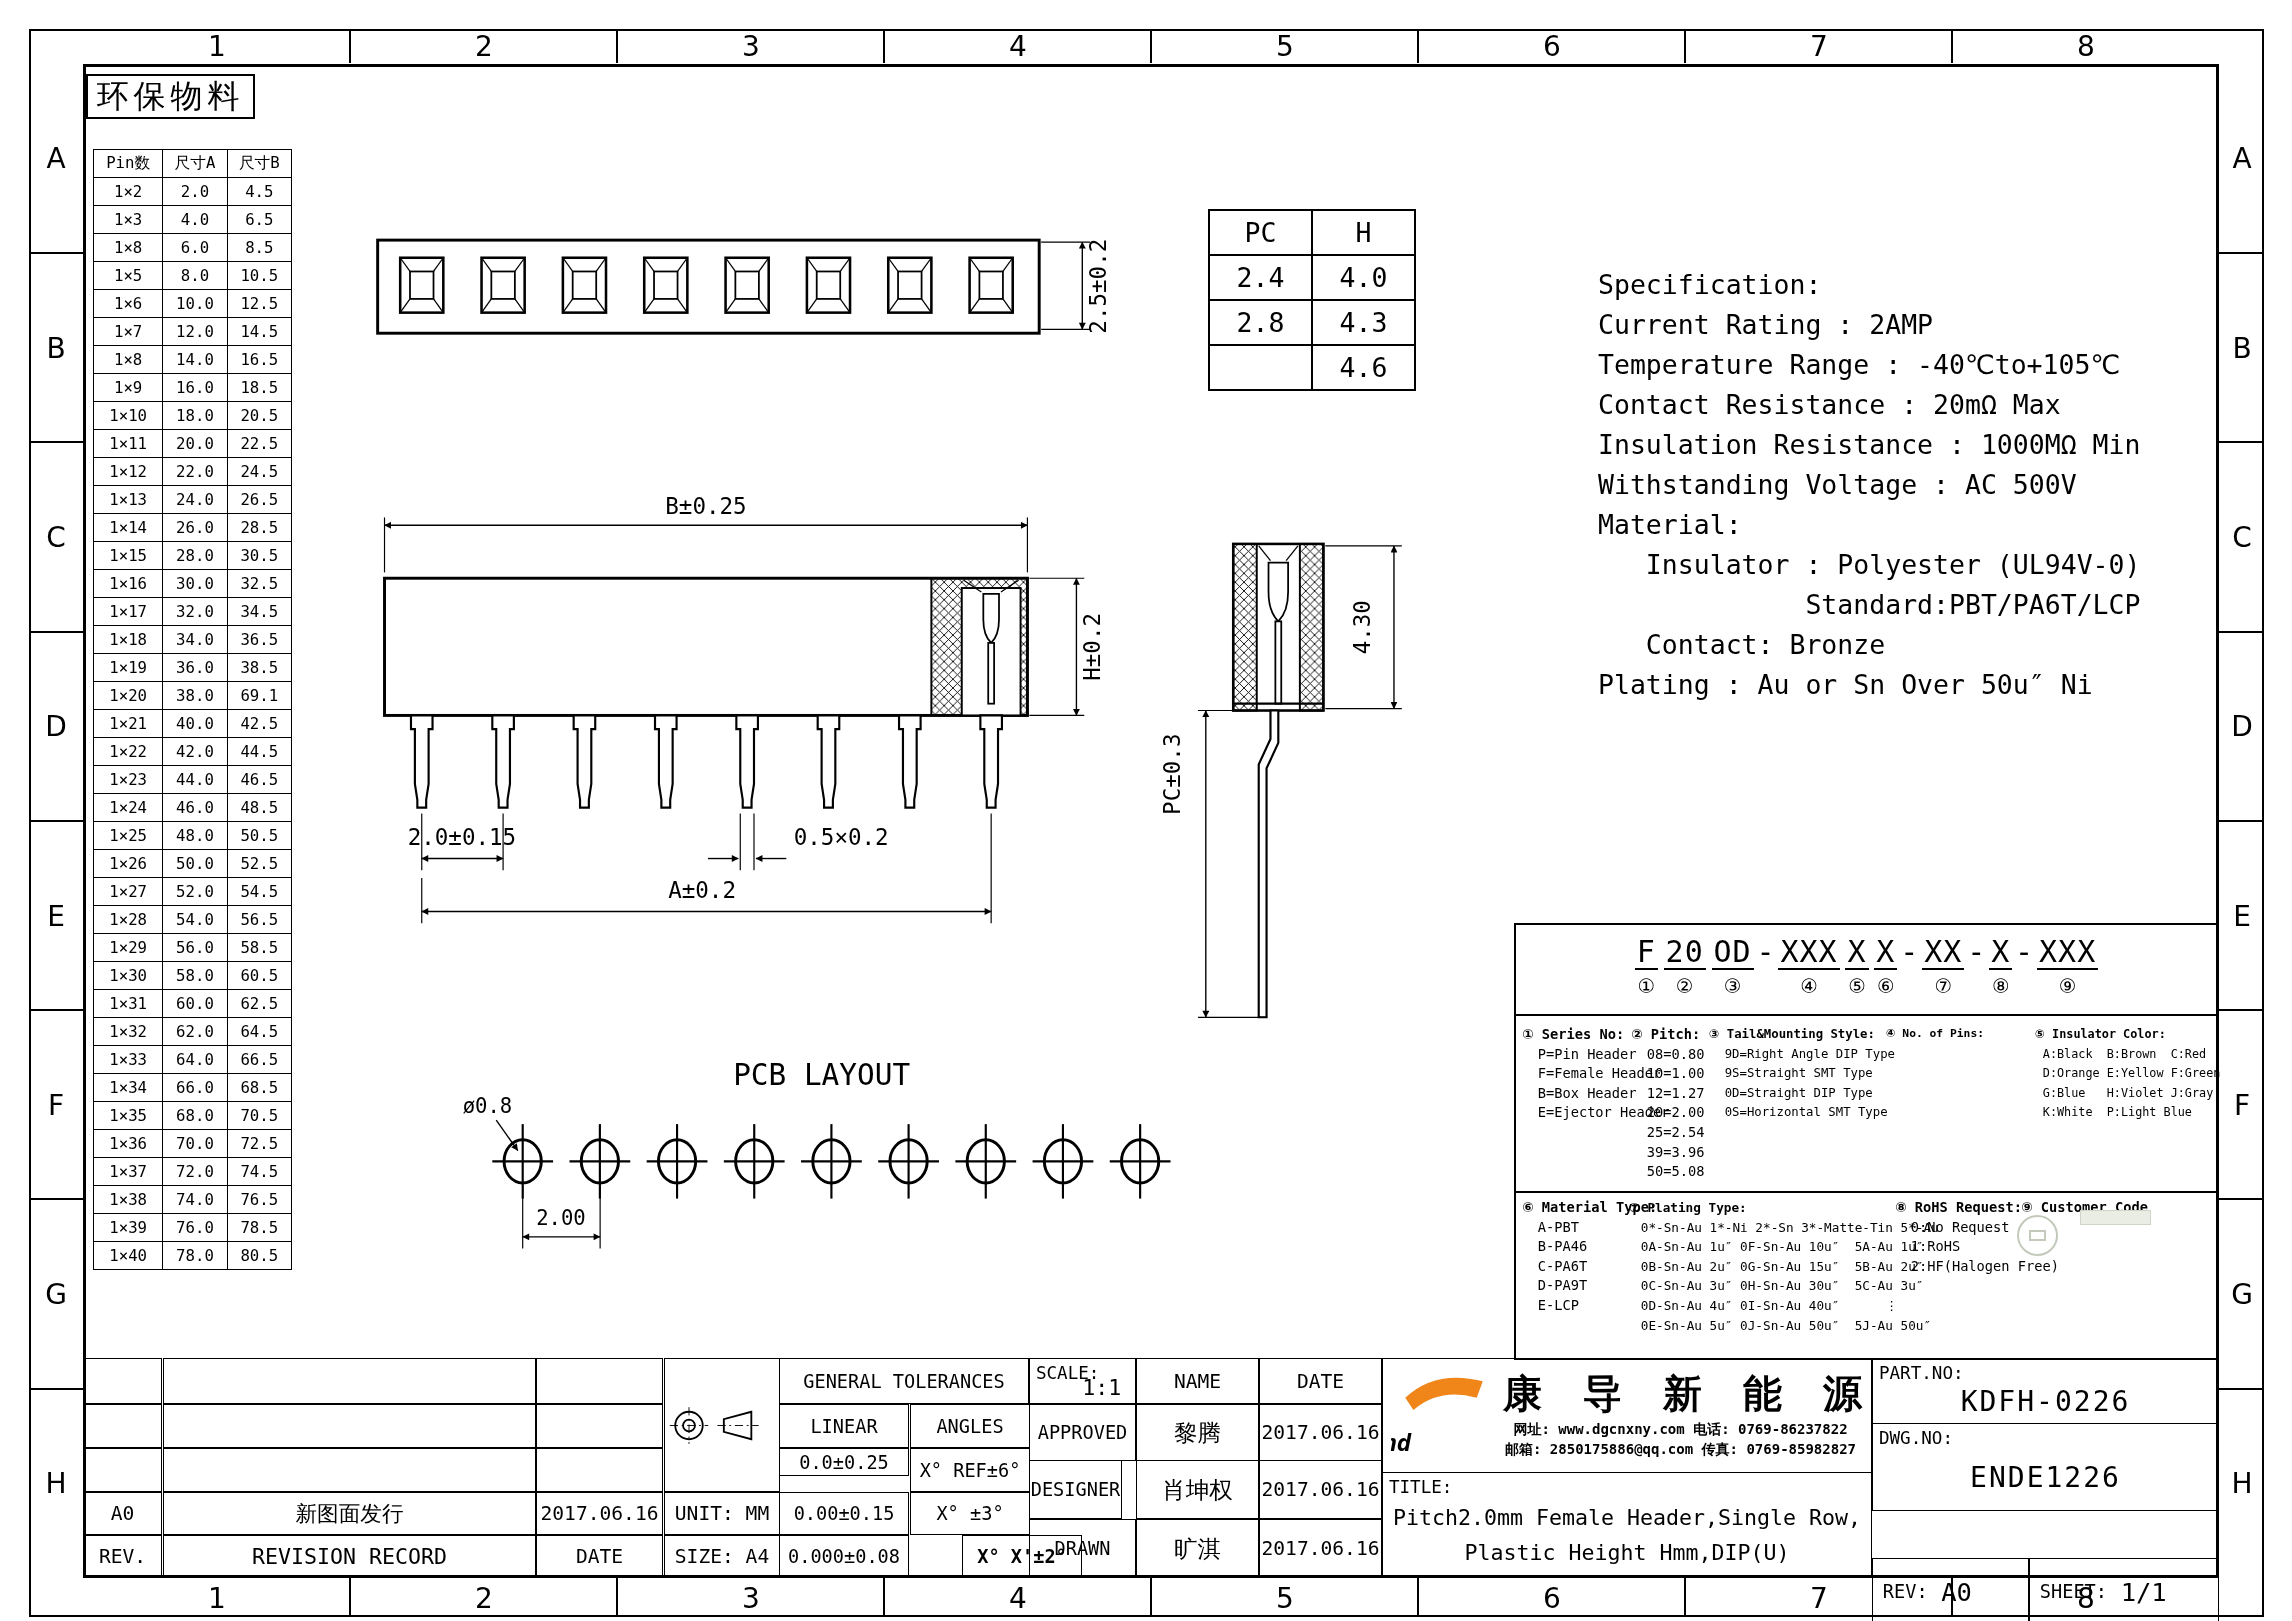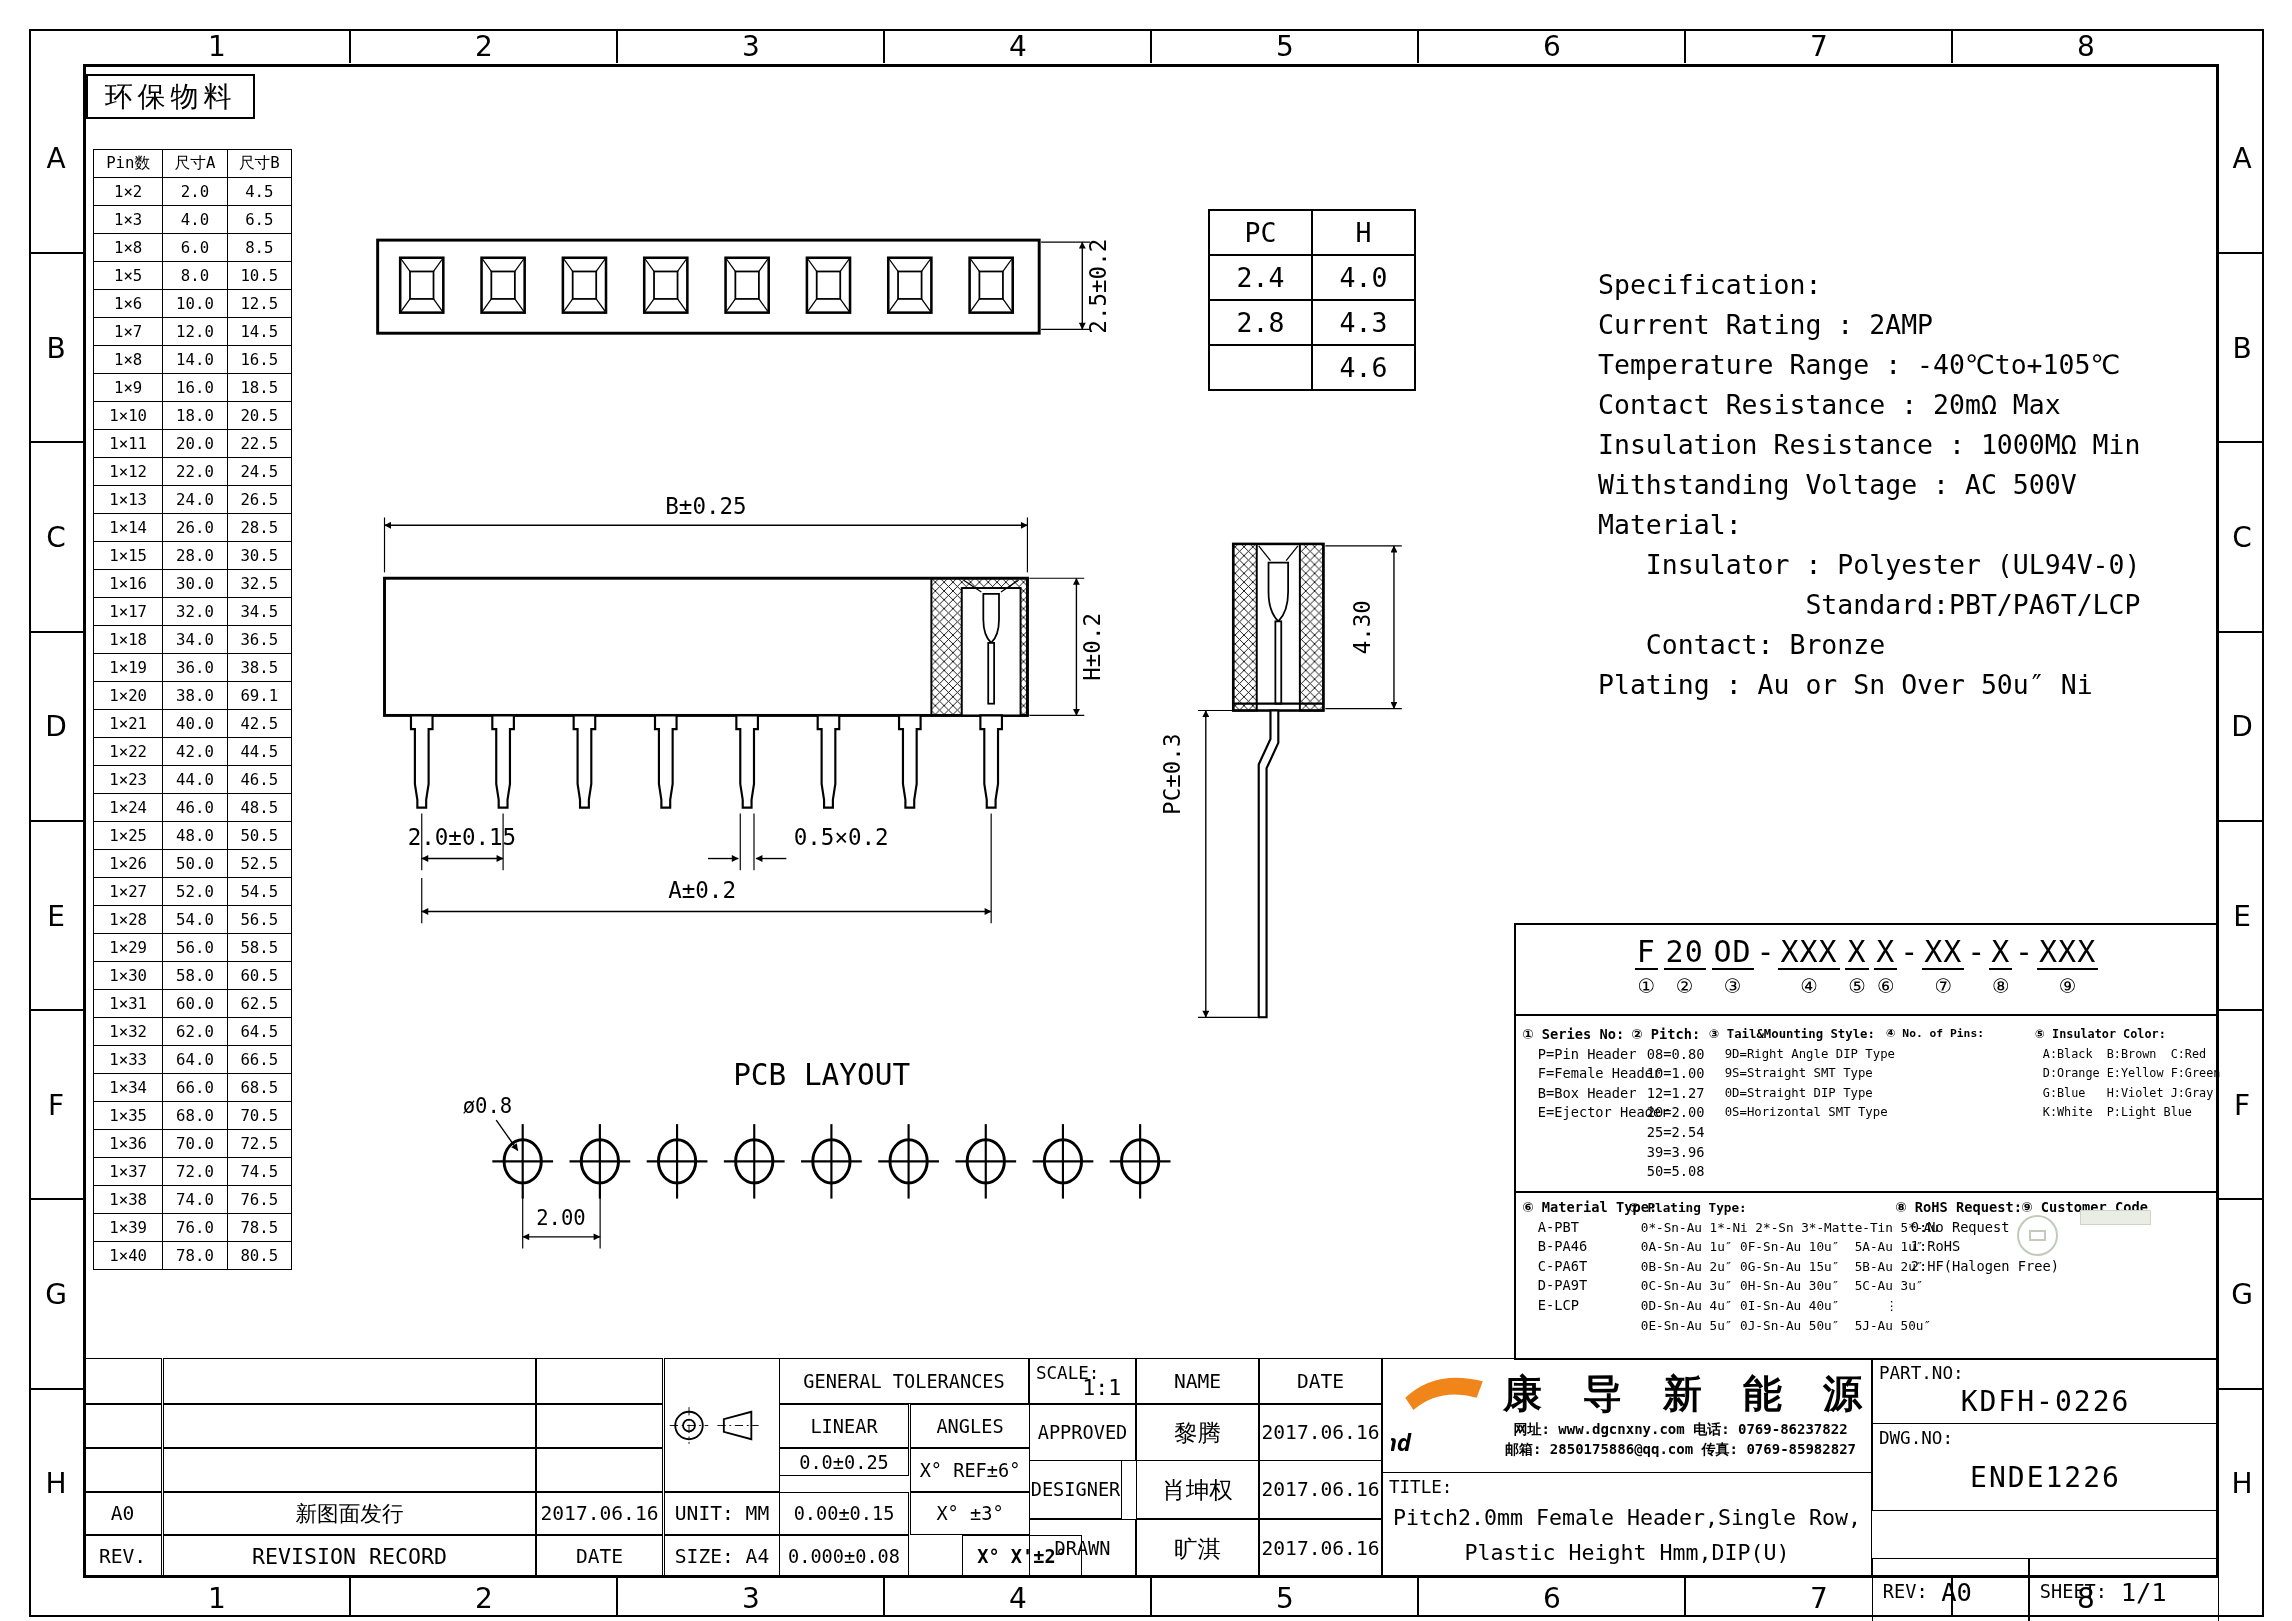--- a/index.html
+++ b/index.html
@@ -5,21 +5,21 @@
   html,body{margin:0;padding:0;background:#fff;}
   body{width:2293px;height:1621px;position:relative;color:#000;
        font-family:"DejaVu Sans Mono","DejaVu Sans",monospace;}
   *{box-sizing:border-box;}
   .abs{position:absolute;}
   .outer-frame{left:29px;top:29px;width:2235px;height:1588px;border:2.2px solid #000;}
   .inner-frame{left:83px;top:64px;width:2136px;height:1514px;border:3.1px solid #000;}
   .zone{font-size:28px;font-family:"DejaVu Sans",sans-serif;transform:translate(-50%,-50%);position:absolute;}
   .tick{position:absolute;background:#000;}
   .eco{left:86px;top:74px;width:169px;height:45px;border:2.5px solid #000;
-       display:flex;align-items:center;justify-content:center;font-size:28px;letter-spacing:4.9px;}
+       display:flex;align-items:center;justify-content:center;font-size:32px;letter-spacing:4.9px;}
   
   .ptab{left:93px;top:149px;width:199px;}
   .ptab table{border-collapse:collapse;width:100%;}
   .ptab th,.ptab td{border:1.7px solid #000;height:28px;padding:0;text-align:center;
        font-size:15.7px;font-weight:normal;}
   .pch{left:1208px;top:209px;width:208px;}
   .pch table{border-collapse:collapse;width:100%;}
   .pch th,.pch td{border:2.4px solid #000;height:45px;padding:0;text-align:center;
        font-size:26.5px;font-weight:normal;}
   

